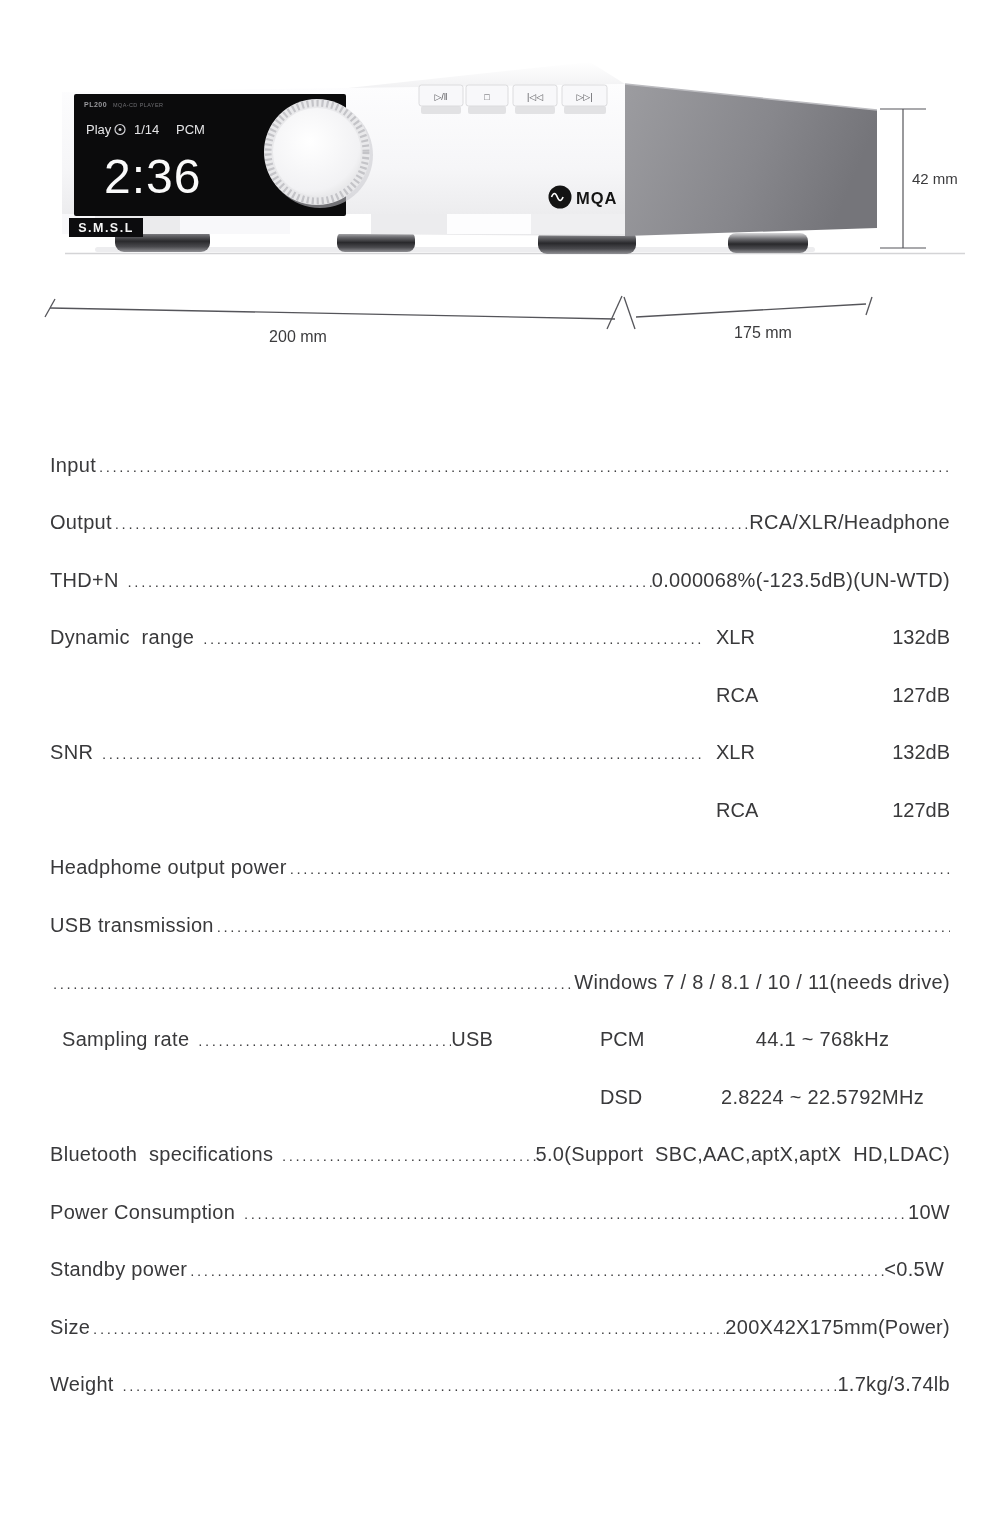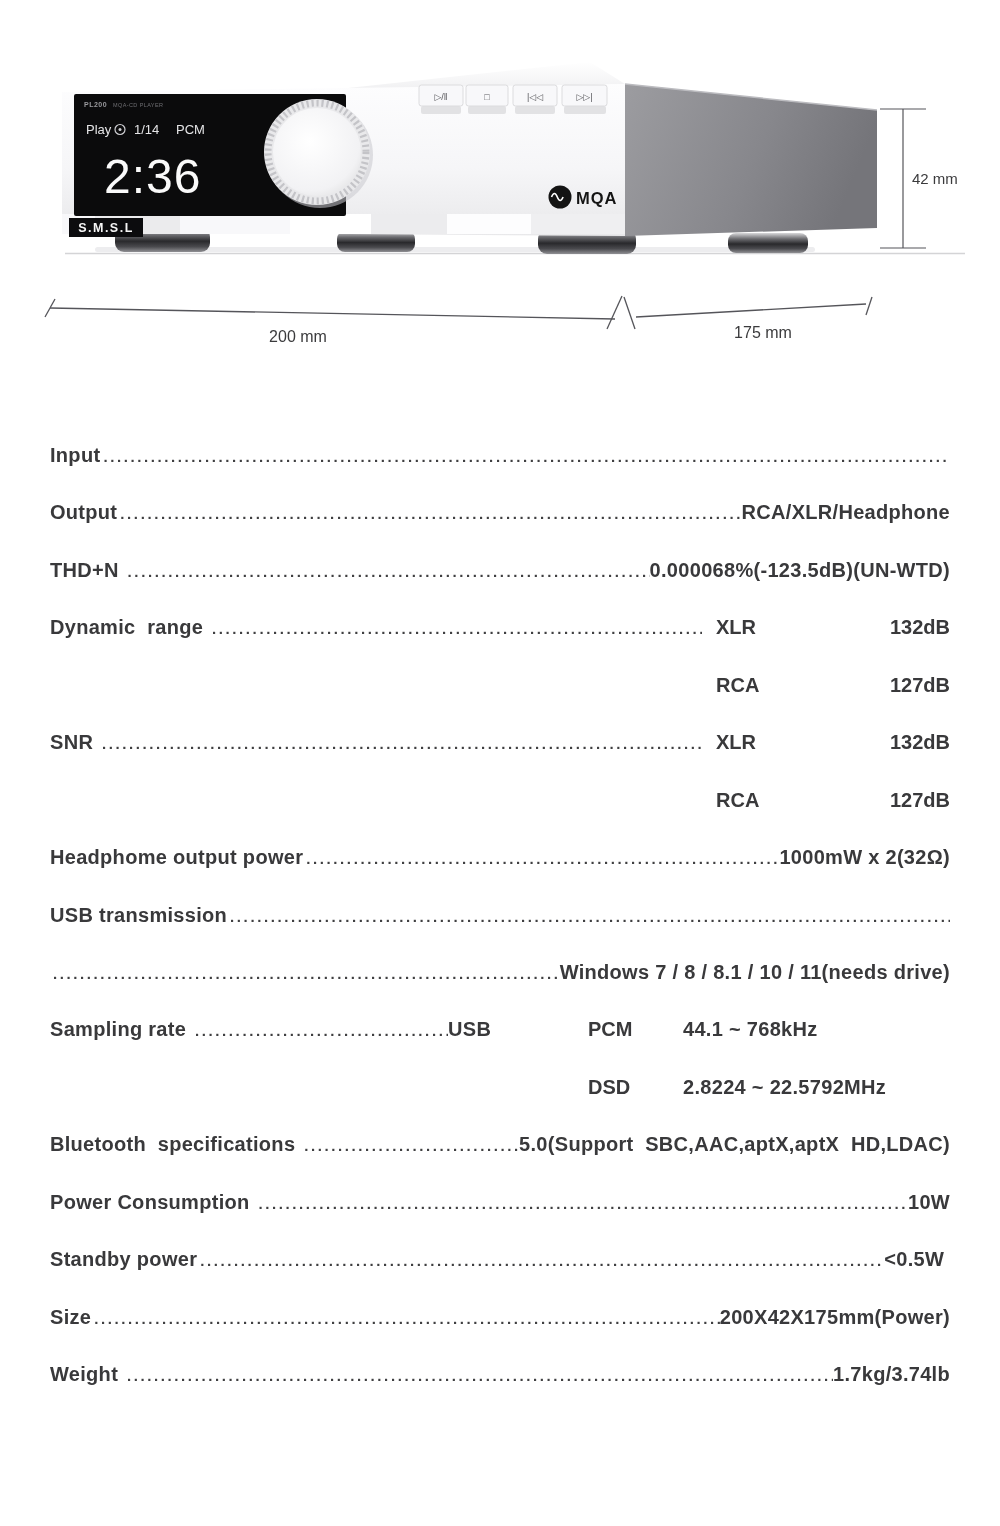--- a/index.html
+++ b/index.html
@@ -5,36 +5,36 @@
   html,body{margin:0;padding:0;background:#ffffff;}
   body{width:1000px;height:1526px;position:relative;overflow:hidden;
        font-family:"Liberation Sans","DejaVu Sans",sans-serif;}
   #page{position:absolute;inset:0;background:#ffffff;}
 
   
   #hero{position:absolute;top:0;left:0;width:1000px;height:380px;}
   #hero text{font-family:"Liberation Sans","DejaVu Sans",sans-serif;}
 
   
-  .spec{position:absolute;left:50px;right:50px;top:427px;color:#39393b;
-        font-size:20px;font-weight:700;}
+  .spec{position:absolute;left:50px;right:50px;top:437px;color:#39393b;
+        font-size:20px;font-weight:400;}
   .spec-row{display:flex;align-items:baseline;height:57.44px;line-height:57.44px;}
   .spec-row span{white-space:pre;}
   .lbl{flex:0 0 auto;letter-spacing:.3px;}
   .dots{flex:1 1 auto;min-width:0;overflow:hidden;font-size:15px;
         letter-spacing:2.6px;color:#3f3f41;padding:0 3px;}
   .dots-fixed{flex:0 0 250px;}
   .val{flex:0 0 auto;margin-left:auto;text-align:right;letter-spacing:.3px;}
   .mid{flex:0 0 180px;padding-left:14px;box-sizing:border-box;}
   .valf{flex:0 0 68px;text-align:right;}
   .sp{flex:1 1 auto;}
-  .col-a{flex:0 0 538px;display:flex;align-items:baseline;overflow:hidden;}
+  .col-a{flex:0 0 538px;display:flex;align-items:baseline;overflow:hidden;margin-left:12px;}
   .col-a .sp{flex:1 1 auto;}
   .col-b{flex:0 0 95px;}
-  .col-c{flex:1 1 auto;text-align:left;letter-spacing:.3px;}
+  .col-c{flex:1 1 auto;text-align:center;letter-spacing:.3px;}
 </style>
 </head>
 <body>
 
 <div id="page">
 
   <svg id="hero" viewBox="0 0 1000 380">
     <defs>
       <linearGradient id="frontGrad" x1="0" y1="0" x2="0" y2="1">
         <stop offset="0" stop-color="#fdfdfe"></stop>
@@ -201,21 +201,20 @@
 
     <div class="spec-row">
       <span class="sp"></span>
       <span class="mid">RCA</span>
       <span class="valf">127dB</span>
     </div>
 
     <div class="spec-row">
       <span class="lbl">Headphome output power</span>
       <span class="dots">............................................................................................................................................................................................................................................................................................................</span>
-      <span class="val">1000mW x 2(32Ω)</span>
     </div>
 
     <div class="spec-row">
       <span class="lbl">USB transmission</span>
       <span class="dots">............................................................................................................................................................................................................................................................................................................</span>
     </div>
 
     <div class="spec-row">
       <span class="dots">............................................................................................................................................................................................................................................................................................................</span>
       <span class="val">Windows 7 / 8 / 8.1 / 10 / 11(needs drive)</span>

